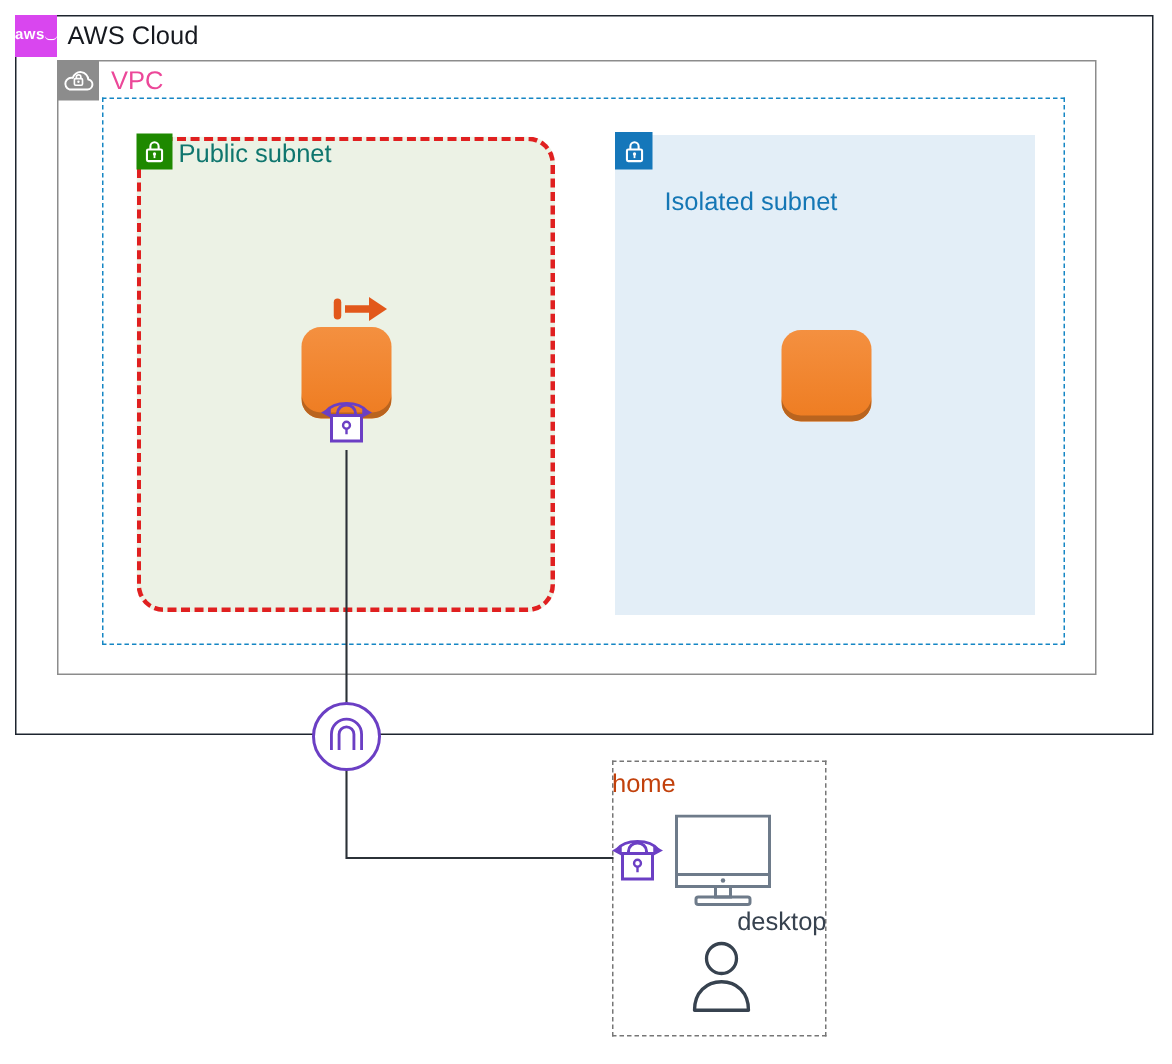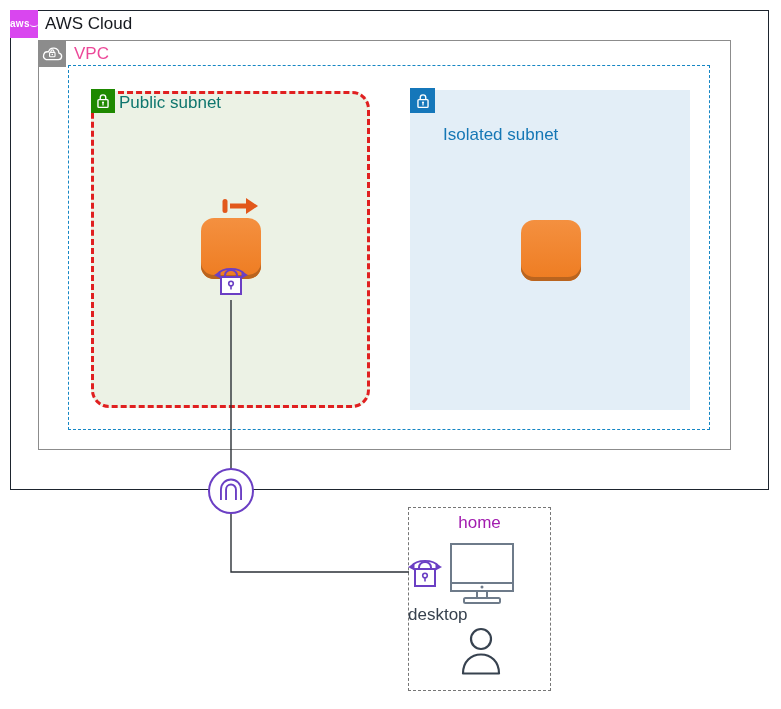--- a/index.html
+++ b/index.html
@@ -113,23 +113,23 @@
   
   #sg-lock-instance { left: 213px; top: 259px; z-index: 7; }
   #sg-lock-home { left: 407px; top: 551px; z-index: 7; }
 
   
   #home-box {
     left: 408px; top: 507px; width: 143px; height: 184px;
     border: 1.5px dashed #767676;
     z-index: 2;
   }
-  #home-label { left: 408px; top: 516px; width: 143px; text-align: center; color: #a21caf; z-index: 4; }
+  #home-label { left: 408px; top: 516px; width: 143px; color: #c2410c; z-index: 4; }
   #monitor-icon { left: 450px; top: 543px; z-index: 6; }
-  #desktop-label { left: 408px; top: 608px; width: 143px; text-align: left; color: #37424F; z-index: 4; }
+  #desktop-label { left: 408px; top: 608px; width: 143px; text-align: right; color: #37424F; z-index: 4; }
   #person-icon { left: 459px; top: 627px; z-index: 6; }
 </style>
 </head>
 <body>
 
 <div id="canvas">
 
   <div id="aws-cloud-box" class="abs"></div>
   <div id="aws-logo" class="abs">
     <span class="aws-text">aws</span>

